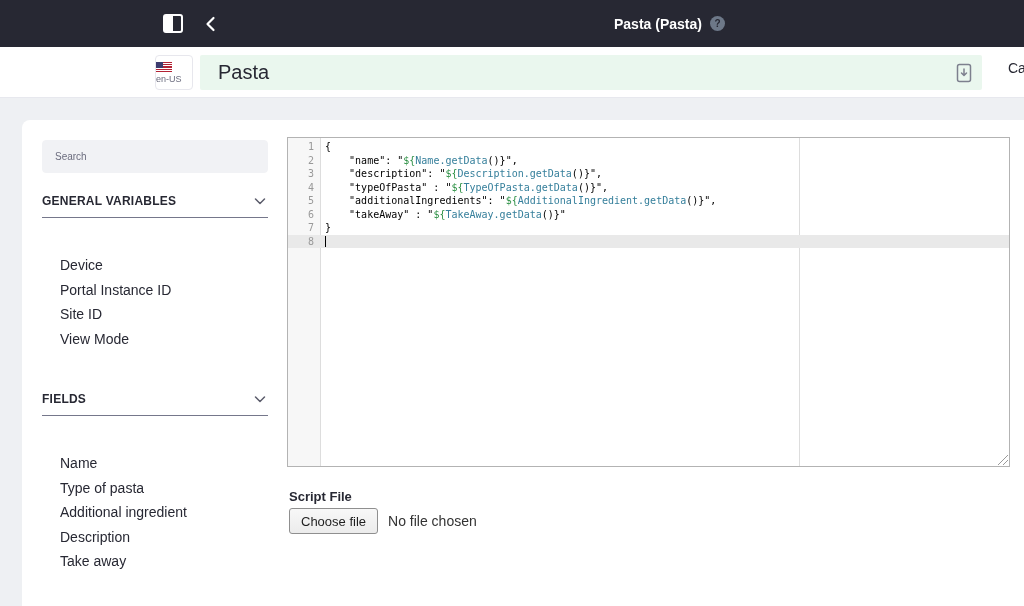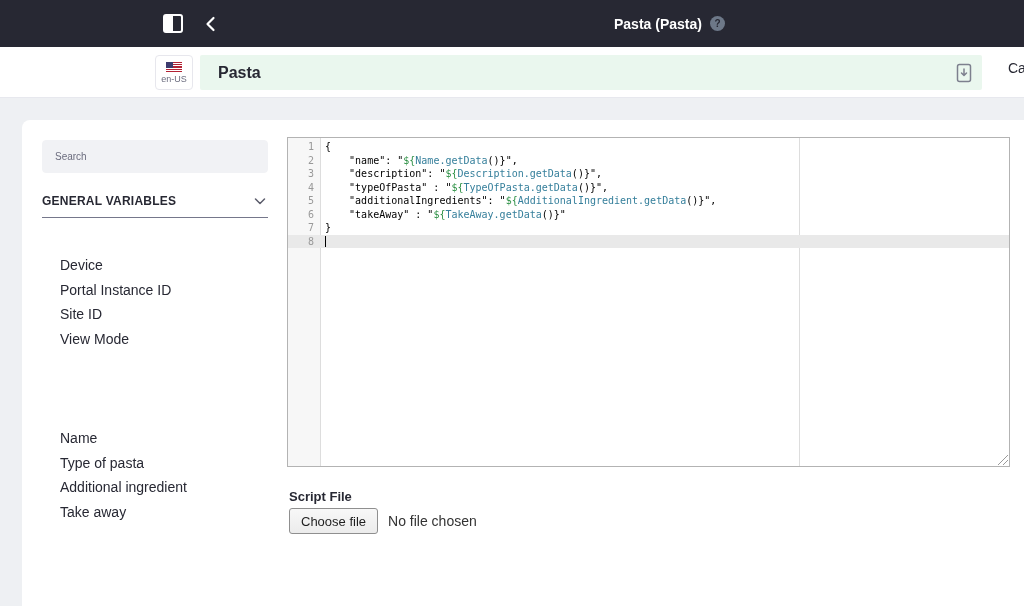--- a/index.html
+++ b/index.html
@@ -32,32 +32,32 @@
   }
 
   
   .transbar {
     position:absolute; left:0; top:47px; width:1024px; height:51px;
     background:#fff; border-bottom:1px solid #e7e8ee;
   }
   .lang-btn {
     position:absolute; left:155px; top:8px; width:38px; height:35px;
     background:#fff; border:1px solid #e7e7ed; border-radius:4px; cursor:pointer;
-    display:flex; flex-direction:column; align-items:center; justify-content:center; gap:1px;
+    display:flex; flex-direction:column; align-items:flex-start; justify-content:center; gap:1px;
   }
   .flag { position:relative; width:16px; height:11px;
     background:repeating-linear-gradient(180deg,#b22234 0 1.1px,#fff 1.1px 2.2px); }
   .flag::after { content:""; position:absolute; left:0; top:0; width:7px; height:6px; background:#3c3b6e; }
   .lang-code { font-size:9px; color:var(--muted-text,#6b6c7e); line-height:10px; }
   .name-field {
     position:absolute; left:200px; top:8px; width:782px; height:35px;
     background:var(--field-highlight-bg,#eaf7ee); border:none; border-radius:2px;
     display:flex; align-items:center; padding:0 10px 0 18px; cursor:text;
   }
-  .name-field .val { font-size:16px; font-weight:700; color:var(--text,#272833); flex:1; }
+  .name-field .val { font-size:20px; font-weight:400; color:var(--text,#272833); flex:1; }
   .doc-icon { width:16px; height:20px; opacity:.85; }
   .cancel-btn {
     position:absolute; left:1008px; top:13px; background:none; border:none;
     font-size:14px; color:var(--text,#272833); cursor:pointer; white-space:nowrap;
     font-family:"Liberation Sans", sans-serif;
   }
 
   
   .page { position:absolute; left:0; top:98px; width:1024px; height:508px; background:var(--page-bg,#eef0f3); }
   .card { position:absolute; left:22px; top:22px; width:1010px; height:486px; background:#fff; border-top-left-radius:8px; }
@@ -164,24 +164,31 @@
     </div>
     <div class="side-items">
               <div class="side-item">Device</div>
               <div class="side-item">Portal Instance ID</div>
               <div class="side-item">Site ID</div>
               <div class="side-item">View Mode</div>
             </div>
   </section>
 
   <section class="side-section">
+    <div class="side-header">
+      <span class="side-title">FIELDS</span>
+      <svg class="chev" width="16" height="16" viewBox="0 0 16 16">
+                <path d="M3.5 6 L8 10.5 L12.5 6" fill="none" stroke="#5b5c6b" stroke-width="1.5" stroke-linecap="round" stroke-linejoin="round"></path>
+              </svg>
+    </div>
     <div class="side-items">
               <div class="side-item">Name</div>
               <div class="side-item">Type of pasta</div>
               <div class="side-item">Additional ingredient</div>
+              <div class="side-item">Description</div>
               <div class="side-item">Take away</div>
             </div>
   </section>
 </div>
     </aside>
 
     <div class="editor">
       <div class="gutter-strip"></div>
       <div class="ruler"></div>
       <div class="code-rows" id="code-rows">

